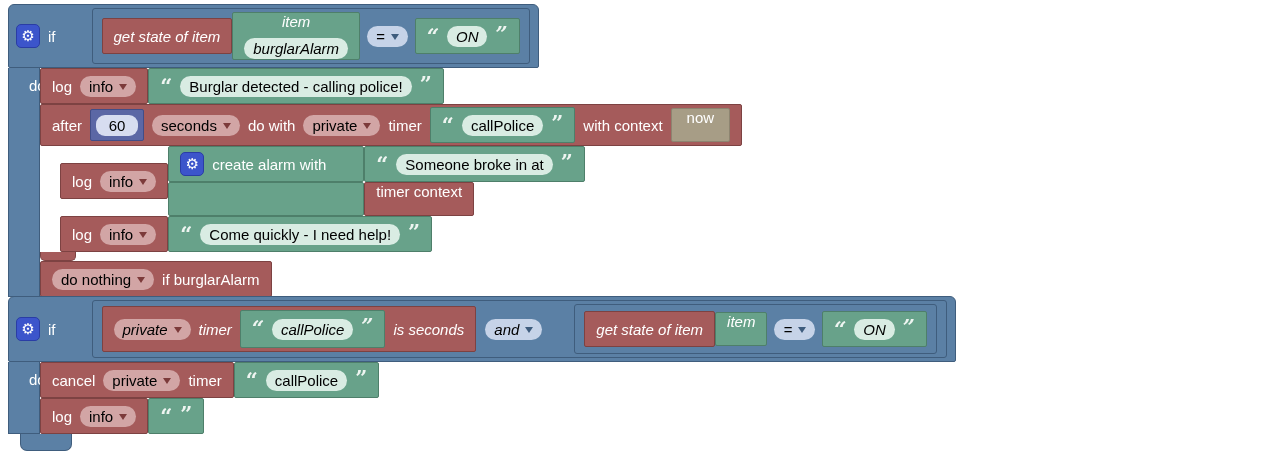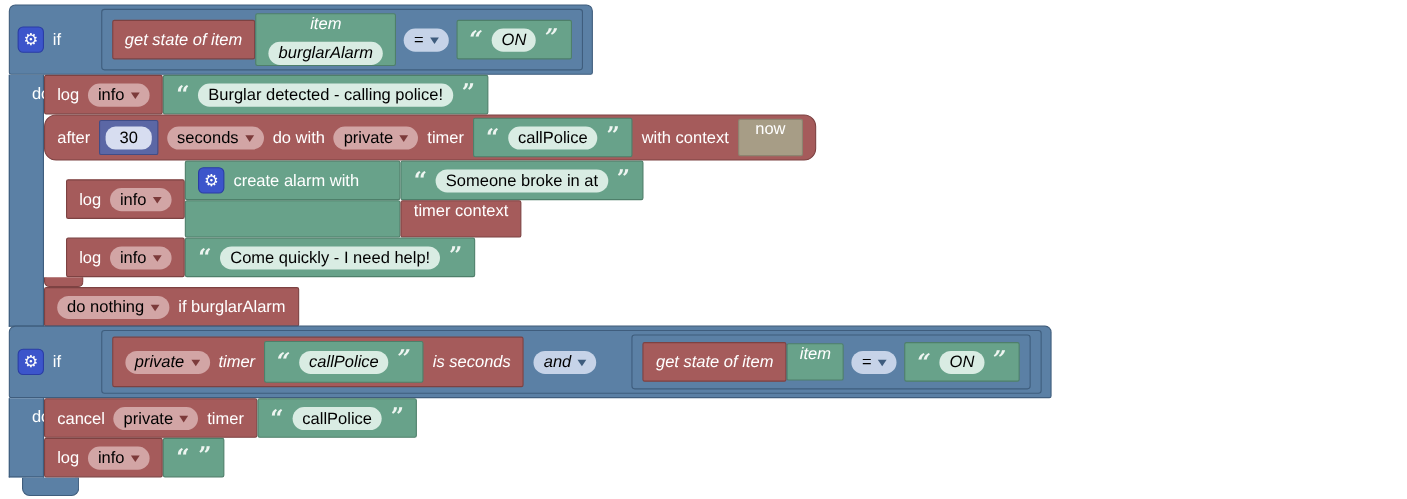--- a/index.html
+++ b/index.html
@@ -10,21 +10,21 @@
   #rule2{left:8px;top:296px;}
 
   
   .block{display:inline-flex;align-items:center;gap:8px;padding:0 11px;box-sizing:border-box;
          border:1px solid;border-radius:2px;color:#fff;white-space:nowrap;}
   .red{background:#a55b5b;border-color:#7d4242;}
   .green{background:#68a28a;border-color:#4e7f6a;}
   .indigo{background:#5b67a5;border-color:#414d87;}
   .tan{background:#a79d86;border-color:#8d8470;}
   .h32{min-height:32px;} .h34{min-height:34px;flex-direction:column;} .h36{min-height:36px;}
-  .h38{min-height:38px;} .h42{min-height:42px;border-radius:11px;} .h46{min-height:46px;}
+  .h38{min-height:38px;} .h42{min-height:42px;} .h46{min-height:46px;}
 
   
   .if-header{display:flex;align-items:center;gap:8px;background:#5b80a5;border:1px solid #3f5d7d;
              border-radius:6px 6px 2px 2px;padding:3px 8px 3px 7px;min-height:44px;box-sizing:border-box;width:max-content;}
   .if-body{display:flex;align-items:stretch;width:max-content;}
   .do-col{width:32px;box-sizing:border-box;background:#5b80a5;border:1px solid #3f5d7d;border-top:none;
           color:#fff;padding:9px 0 0 20px;}
   .stmts{display:flex;flex-direction:column;align-items:flex-start;}
   .row{display:flex;align-items:center;}
   .indent{margin-left:20px;}
@@ -103,21 +103,21 @@
             <span class="q open">“</span>
             <span class="field">Burglar detected - calling police!</span>
             <span class="q close">”</span>
           </span>
         </div>
 
         <div class="row">
           <span class="block red h42">
             <span class="lbl">after</span>
             <span class="block indigo h32" style="padding:0 5px">
-              <span class="field num-field">30</span>
+              <span class="field num-field">60</span>
             </span>
             <span class="field dd dd-red">seconds</span>
             <span class="lbl">do with</span>
             <span class="field dd dd-red">private</span>
             <span class="lbl">timer</span>
             <span class="block green h36">
               <span class="q open">“</span>
               <span class="field">callPolice</span>
               <span class="q close">”</span>
             </span>

